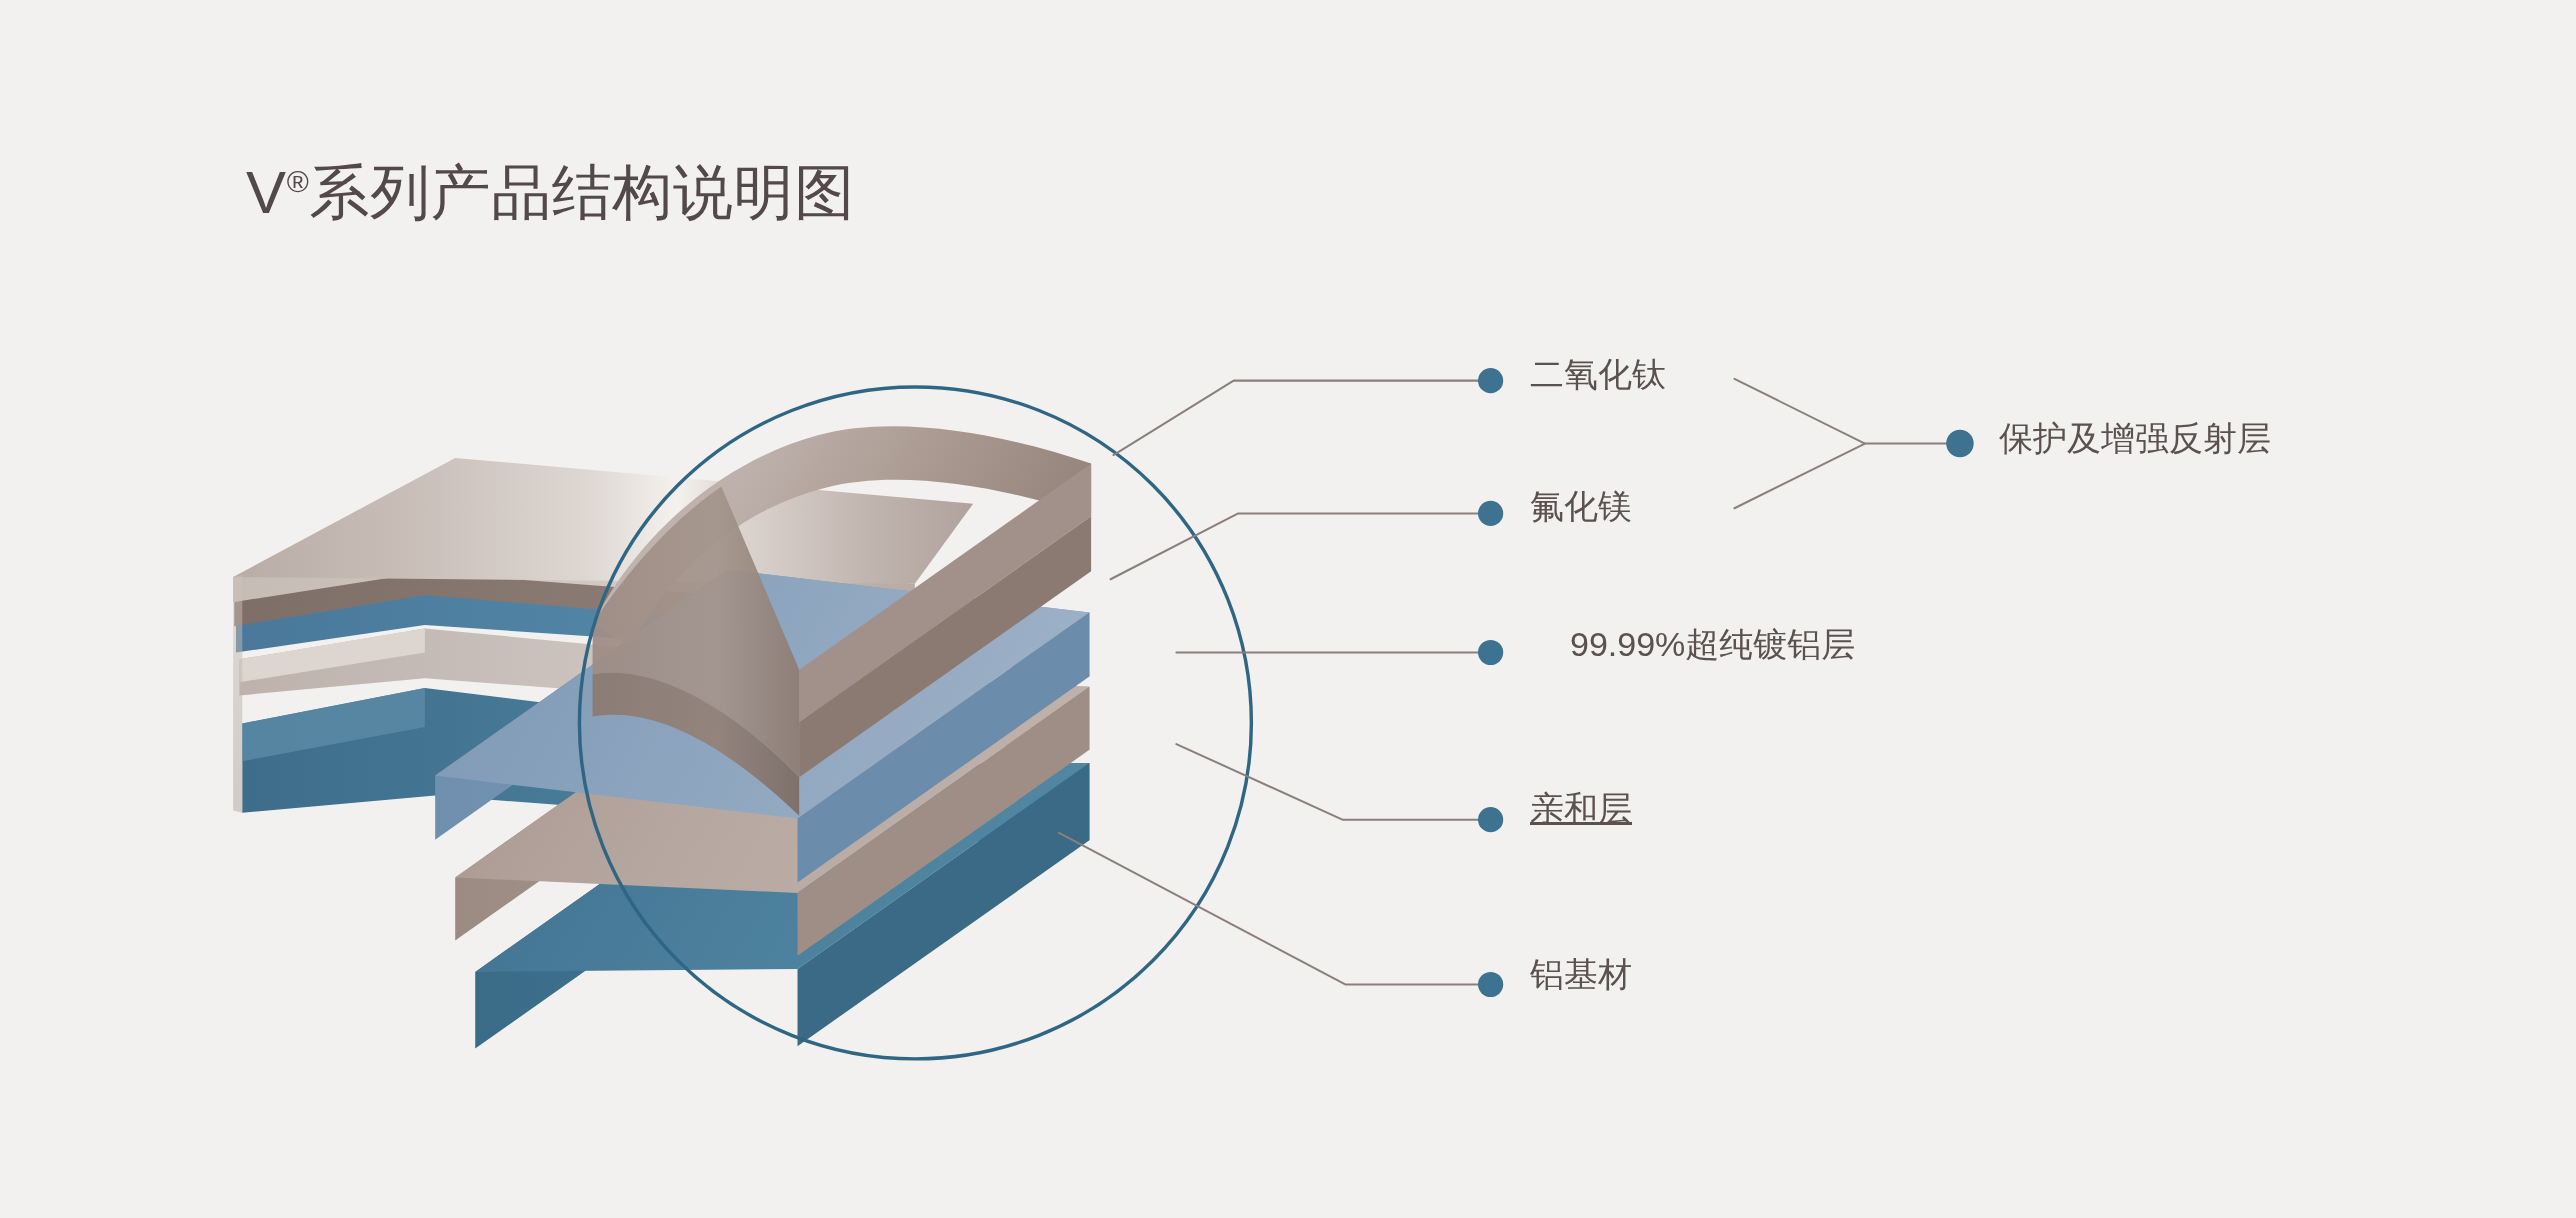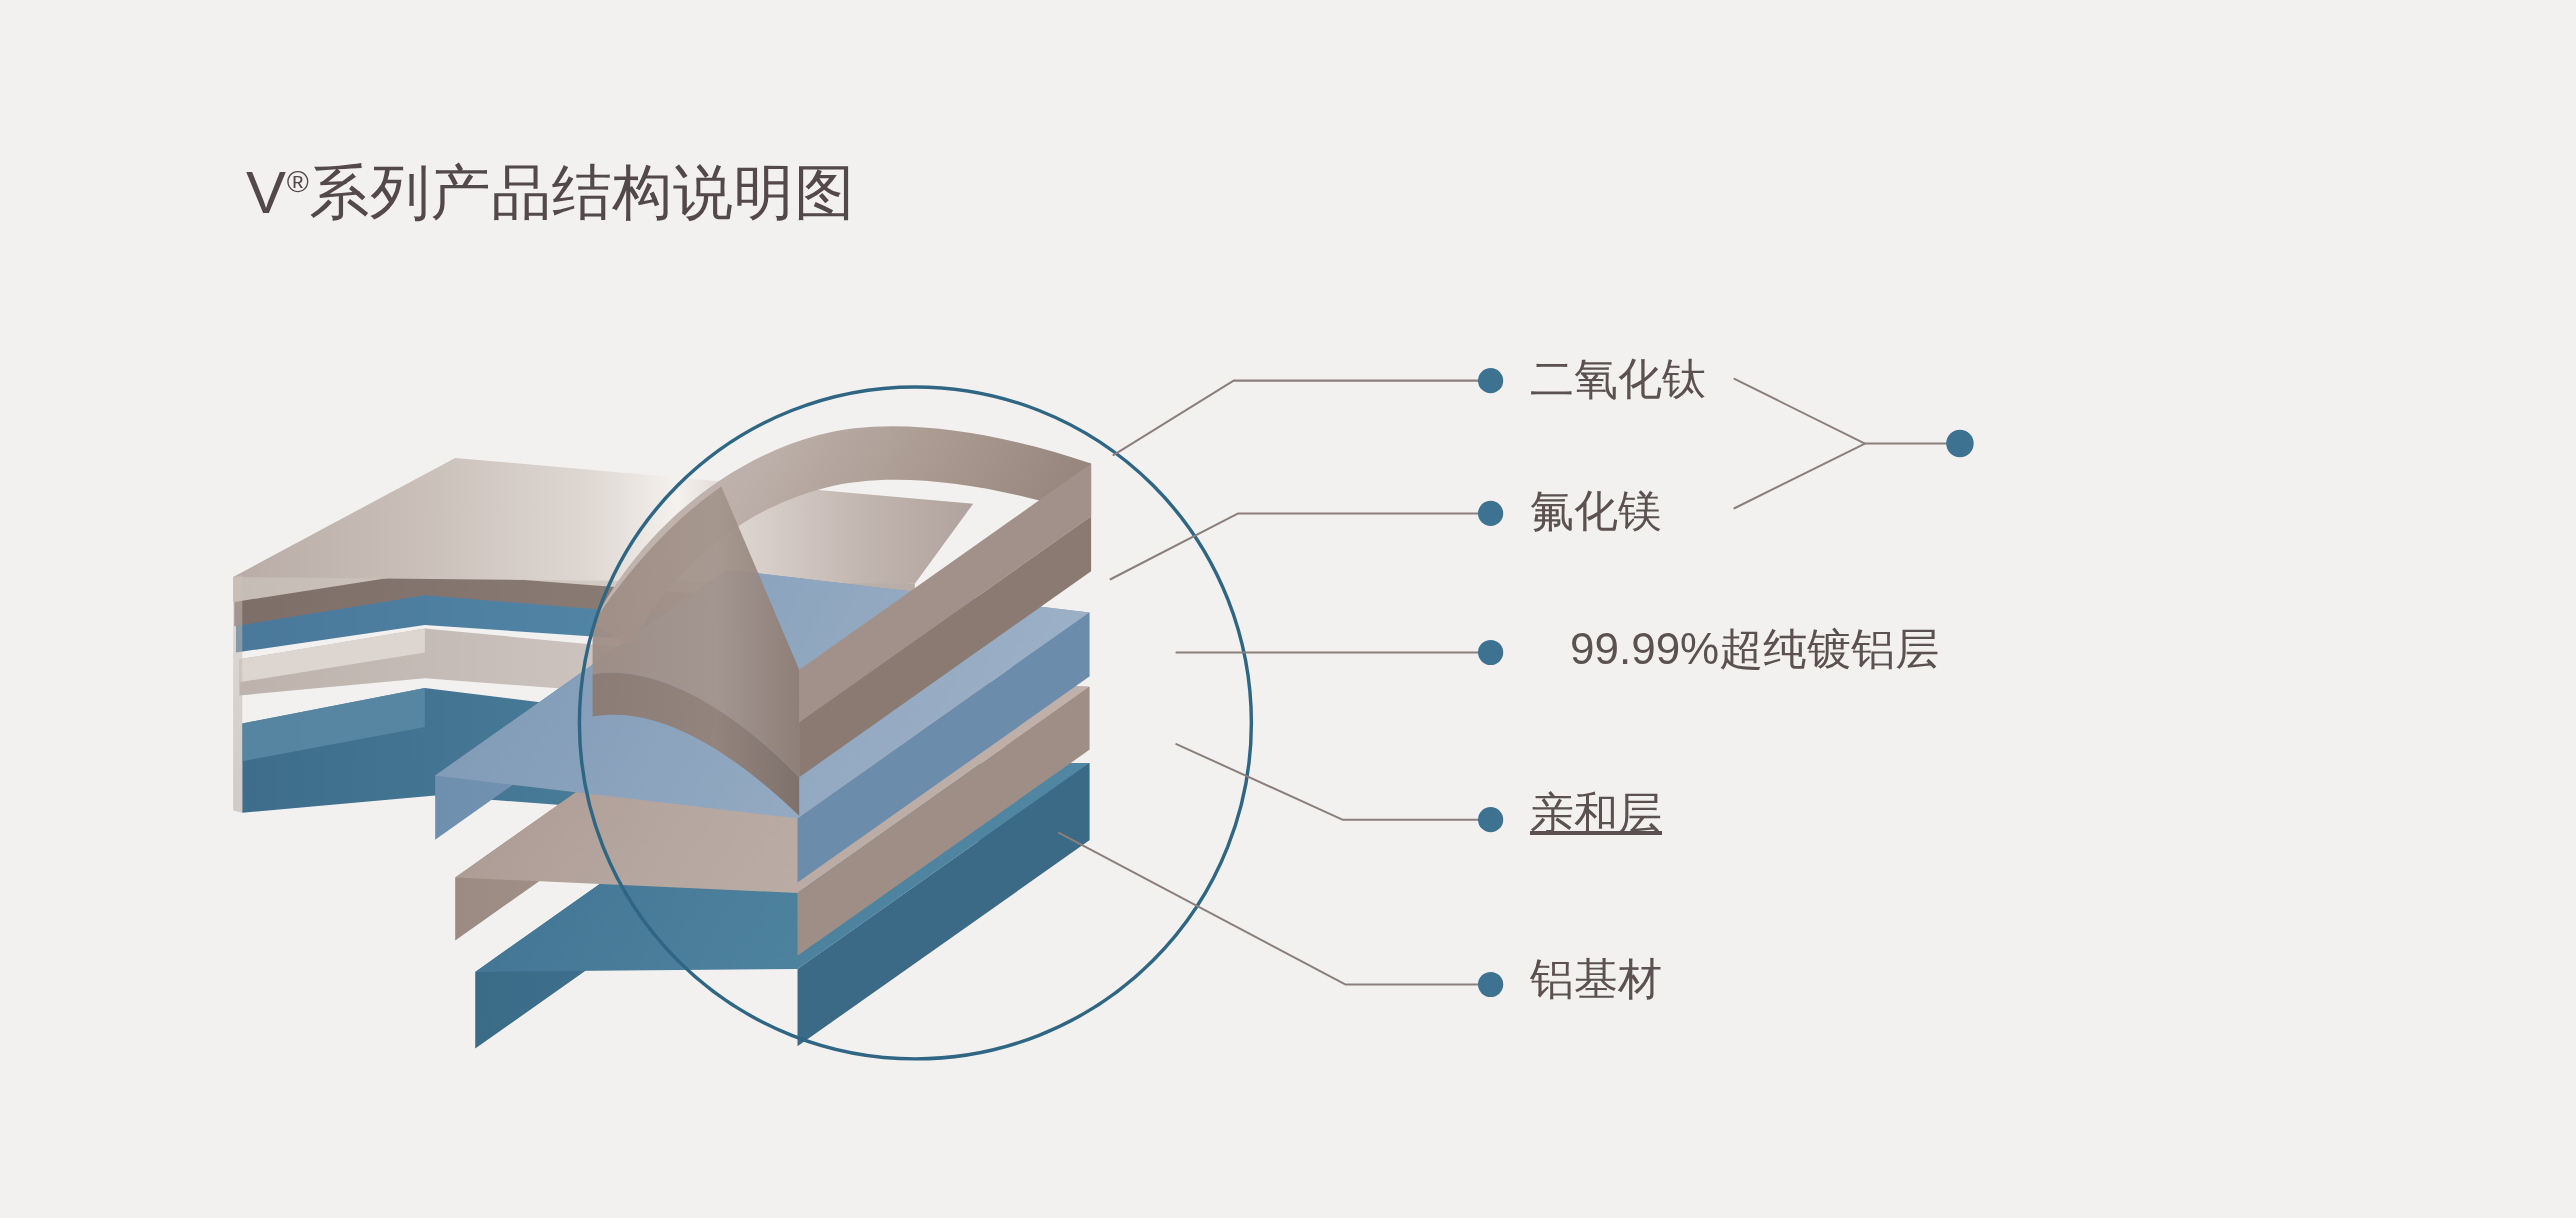--- a/index.html
+++ b/index.html
@@ -25,21 +25,21 @@
     font-weight:400;
   }
   .page-title .reg{
     font-size:30px;
     vertical-align:super;
     line-height:0;
   }
 
   .callout-label{
     position:absolute;
-    font-size:44px;
+    font-size:34px;
     line-height:1;
     color:#5b5150;
     white-space:nowrap;
     font-weight:400;
   }
   .lbl-tio2   { left:1530px; top:357px; }
   .lbl-mgf2   { left:1530px; top:489px; }
   .lbl-al9999 { left:1530px; top:627px;margin-left:40px; }
   .lbl-affin  { left:1530px; top:791px;text-decoration:underline; }
   .lbl-subst  { left:1530px; top:957px;text-align:right; }
@@ -245,15 +245,16 @@
   <div class="callout-label lbl-tio2">二氧化钛</div>
 
   <div class="callout-label lbl-mgf2">氟化镁</div>
 
   <div class="callout-label lbl-al9999">99.99%超纯镀铝层</div>
 
   <div class="callout-label lbl-affin">亲和层</div>
 
   <div class="callout-label lbl-subst">铝基材</div>
 
+  <div class="callout-label lbl-group">保护及增强反射层</div>
 
 </div>
 
 
 </body></html>

